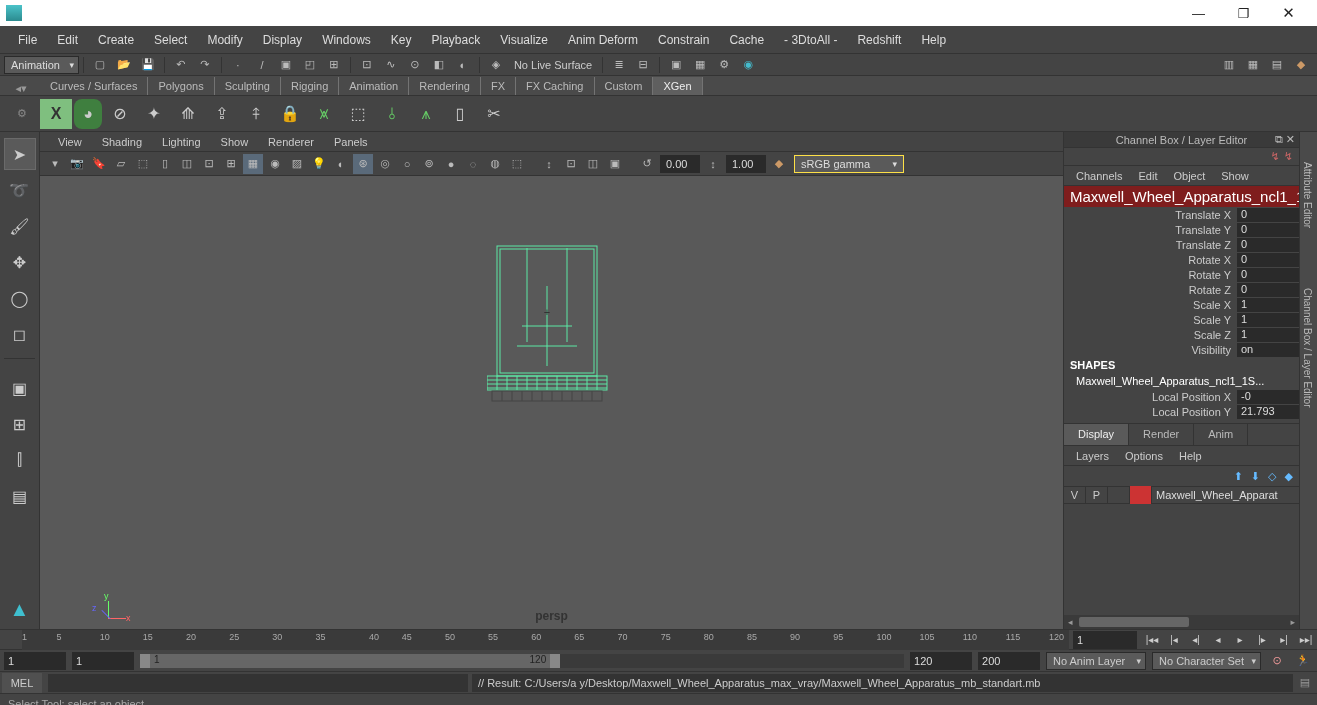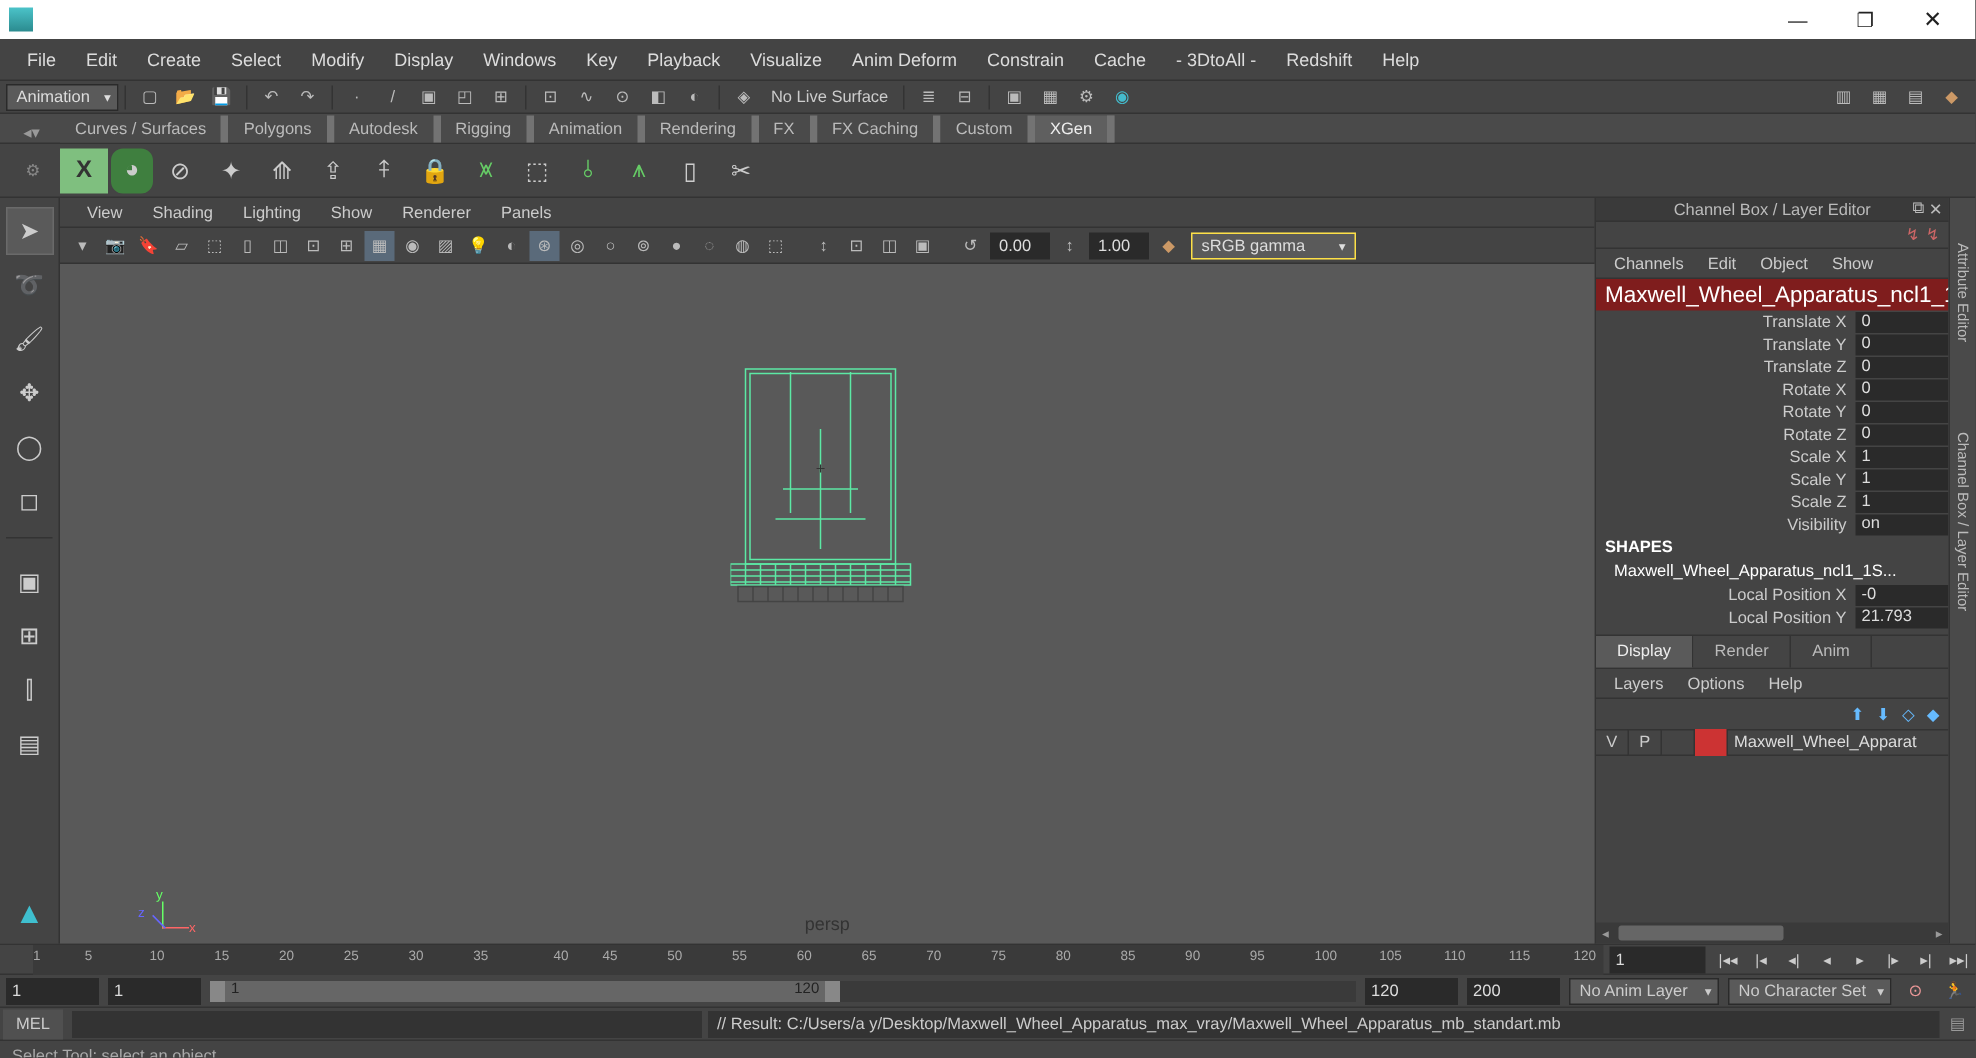--- a/index.html
+++ b/index.html
@@ -19,21 +19,21 @@
 
 .statusline { height: 22px; background: #444; display: flex; align-items: center; padding: 0 4px; border-bottom: 1px solid #333; }
 .statusline .dropdown { background: #5a5a5a; border: 1px solid #2a2a2a; color: #ddd; height: 18px; padding: 0 18px 0 6px; display: flex; align-items: center; position: relative; font-size: 11px; }
 .statusline .dropdown::after { content: "▾"; position: absolute; right: 4px; font-size: 9px; }
 .statusline .sep { width: 1px; height: 16px; background: #333; margin: 0 4px; }
 .statusline .ico { width: 20px; height: 20px; margin: 0 2px; display: flex; align-items: center; justify-content: center; color: #bbb; position: relative; }
 .statusline .ico.xgen { margin-left: auto; }
 
 
 .shelftabs { height: 20px; background: #4a4a4a; display: flex; align-items: flex-end; padding-left: 40px; border-bottom: 1px solid #333; }
-.shelftabs .tab { padding: 3px 10px; background: #4a4a4a; color: #bbb; border-right: 5px solid #737373; font-size: 11px; }
+.shelftabs .tab { padding: 3px 10px; background: #4a4a4a; color: #bbb; border-right: 1px solid #737373; font-size: 11px; }
 .shelftabs .tab.active { background: #5f5f5f; color: #eee; }
 .shelftabs .gear { position: absolute; left: 6px; margin-top: -2px; width: 30px; text-align: center; color: #999; }
 
 
 .shelf { height: 36px; background: #444; display: flex; align-items: center; padding-left: 40px; border-bottom: 1px solid #333; position: relative; }
 .shelf .gear2 { position: absolute; left: 10px; width: 24px; text-align: center; color: #888; }
 .shelf .sico { width: 32px; height: 30px; margin-right: 2px; background: #444; display: flex; align-items: center; justify-content: center; font-size: 16px; position: relative; }
 .shelf .sico.green { background: #3f7f3f; border-radius: 8px; width: 28px; }
 .shelf .sico.x { background: #7fbf7f; color: #333; font-weight: bold; }
 
@@ -61,21 +61,21 @@
 .paneltb .ptval { background: #2a2a2a; color: #ddd; height: 18px; padding: 0 6px; display: flex; align-items: center; margin: 0 2px; font-size: 11px; min-width: 40px; }
 .paneltb .ptdrop { background: #5a5a5a; border: 1px solid #fde047; color: #ddd; height: 18px; padding: 0 18px 0 6px; display: flex; align-items: center; margin: 0 4px; position: relative; min-width: 110px; font-size: 11px; }
 .paneltb .ptdrop::after { content: "▾"; position: absolute; right: 6px; font-size: 9px; }
 
 
 .viewport { flex: 1; background: #595959; position: relative; overflow: hidden; }
 .viewport .axis { position: absolute; left: 60px; bottom: 10px; }
 .viewport .axis .y { position: absolute; width: 1px; height: 18px; background: #6f6; bottom: 0; left: 8px; }
 .viewport .axis .x { position: absolute; height: 1px; width: 18px; background: #f66; bottom: 0; left: 8px; }
 .viewport .axis .z { position: absolute; width: 12px; height: 1px; background: #66f; bottom: 4px; left: 0; transform: rotate(45deg); }
-.viewport .persp { position: absolute; bottom: 6px; left: 50%; transform: translateX(-50%); color: #333; font-size: 12px; font-weight: normal; }
+.viewport .persp { position: absolute; bottom: 6px; left: 50%; transform: translateX(-50%); color: #333; font-size: 12px; font-weight: bold; }
 
 
 .rightpanel { width: 236px; background: #444; border-left: 1px solid #333; display: flex; flex-direction: column; }
 .rp-head { height: 16px; background: #3a3a3a; display: flex; align-items: center; justify-content: center; font-size: 10px; color: #bbb; border-bottom: 1px solid #333; position: relative; }
 .rp-head .pin-icons { position: absolute; right: 4px; display: flex; gap: 3px; font-size: 10px; }
 .rp-ico { height: 18px; background: #444; border-bottom: 1px solid #333; display: flex; align-items: center; justify-content: flex-end; padding: 0 6px; gap: 4px; }
 .rp-menu { height: 20px; background: #444; display: flex; align-items: center; padding: 0 4px; border-bottom: 1px solid #333; }
 .rp-menu .rpm { padding: 2px 8px; color: #ccc; font-size: 11px; }
 .rp-obj { padding: 2px 6px; color: #fff; background: #7f1d1d; font-size: 15px; }
 .rp-attrs { flex-shrink: 0; }
@@ -199,21 +199,21 @@
   <div class="ico xgen">▥</div>
   <div class="ico">▦</div>
   <div class="ico">▤</div>
   <div class="ico" style="color:#c96;">◆</div>
 </div>
 
 <div class="shelftabs" id="shelftabs">
   <div class="gear">◂▾</div>
 <div class="tab">Curves / Surfaces</div>
     <div class="tab">Polygons</div>
-    <div class="tab">Autodesk</div>
+    <div class="tab">Sculpting</div>
     <div class="tab">Rigging</div>
     <div class="tab">Animation</div>
     <div class="tab">Rendering</div>
     <div class="tab">FX</div>
     <div class="tab">FX Caching</div>
     <div class="tab">Custom</div>
     <div class="tab active">XGen</div>
   </div>
 
 <div class="shelf">

